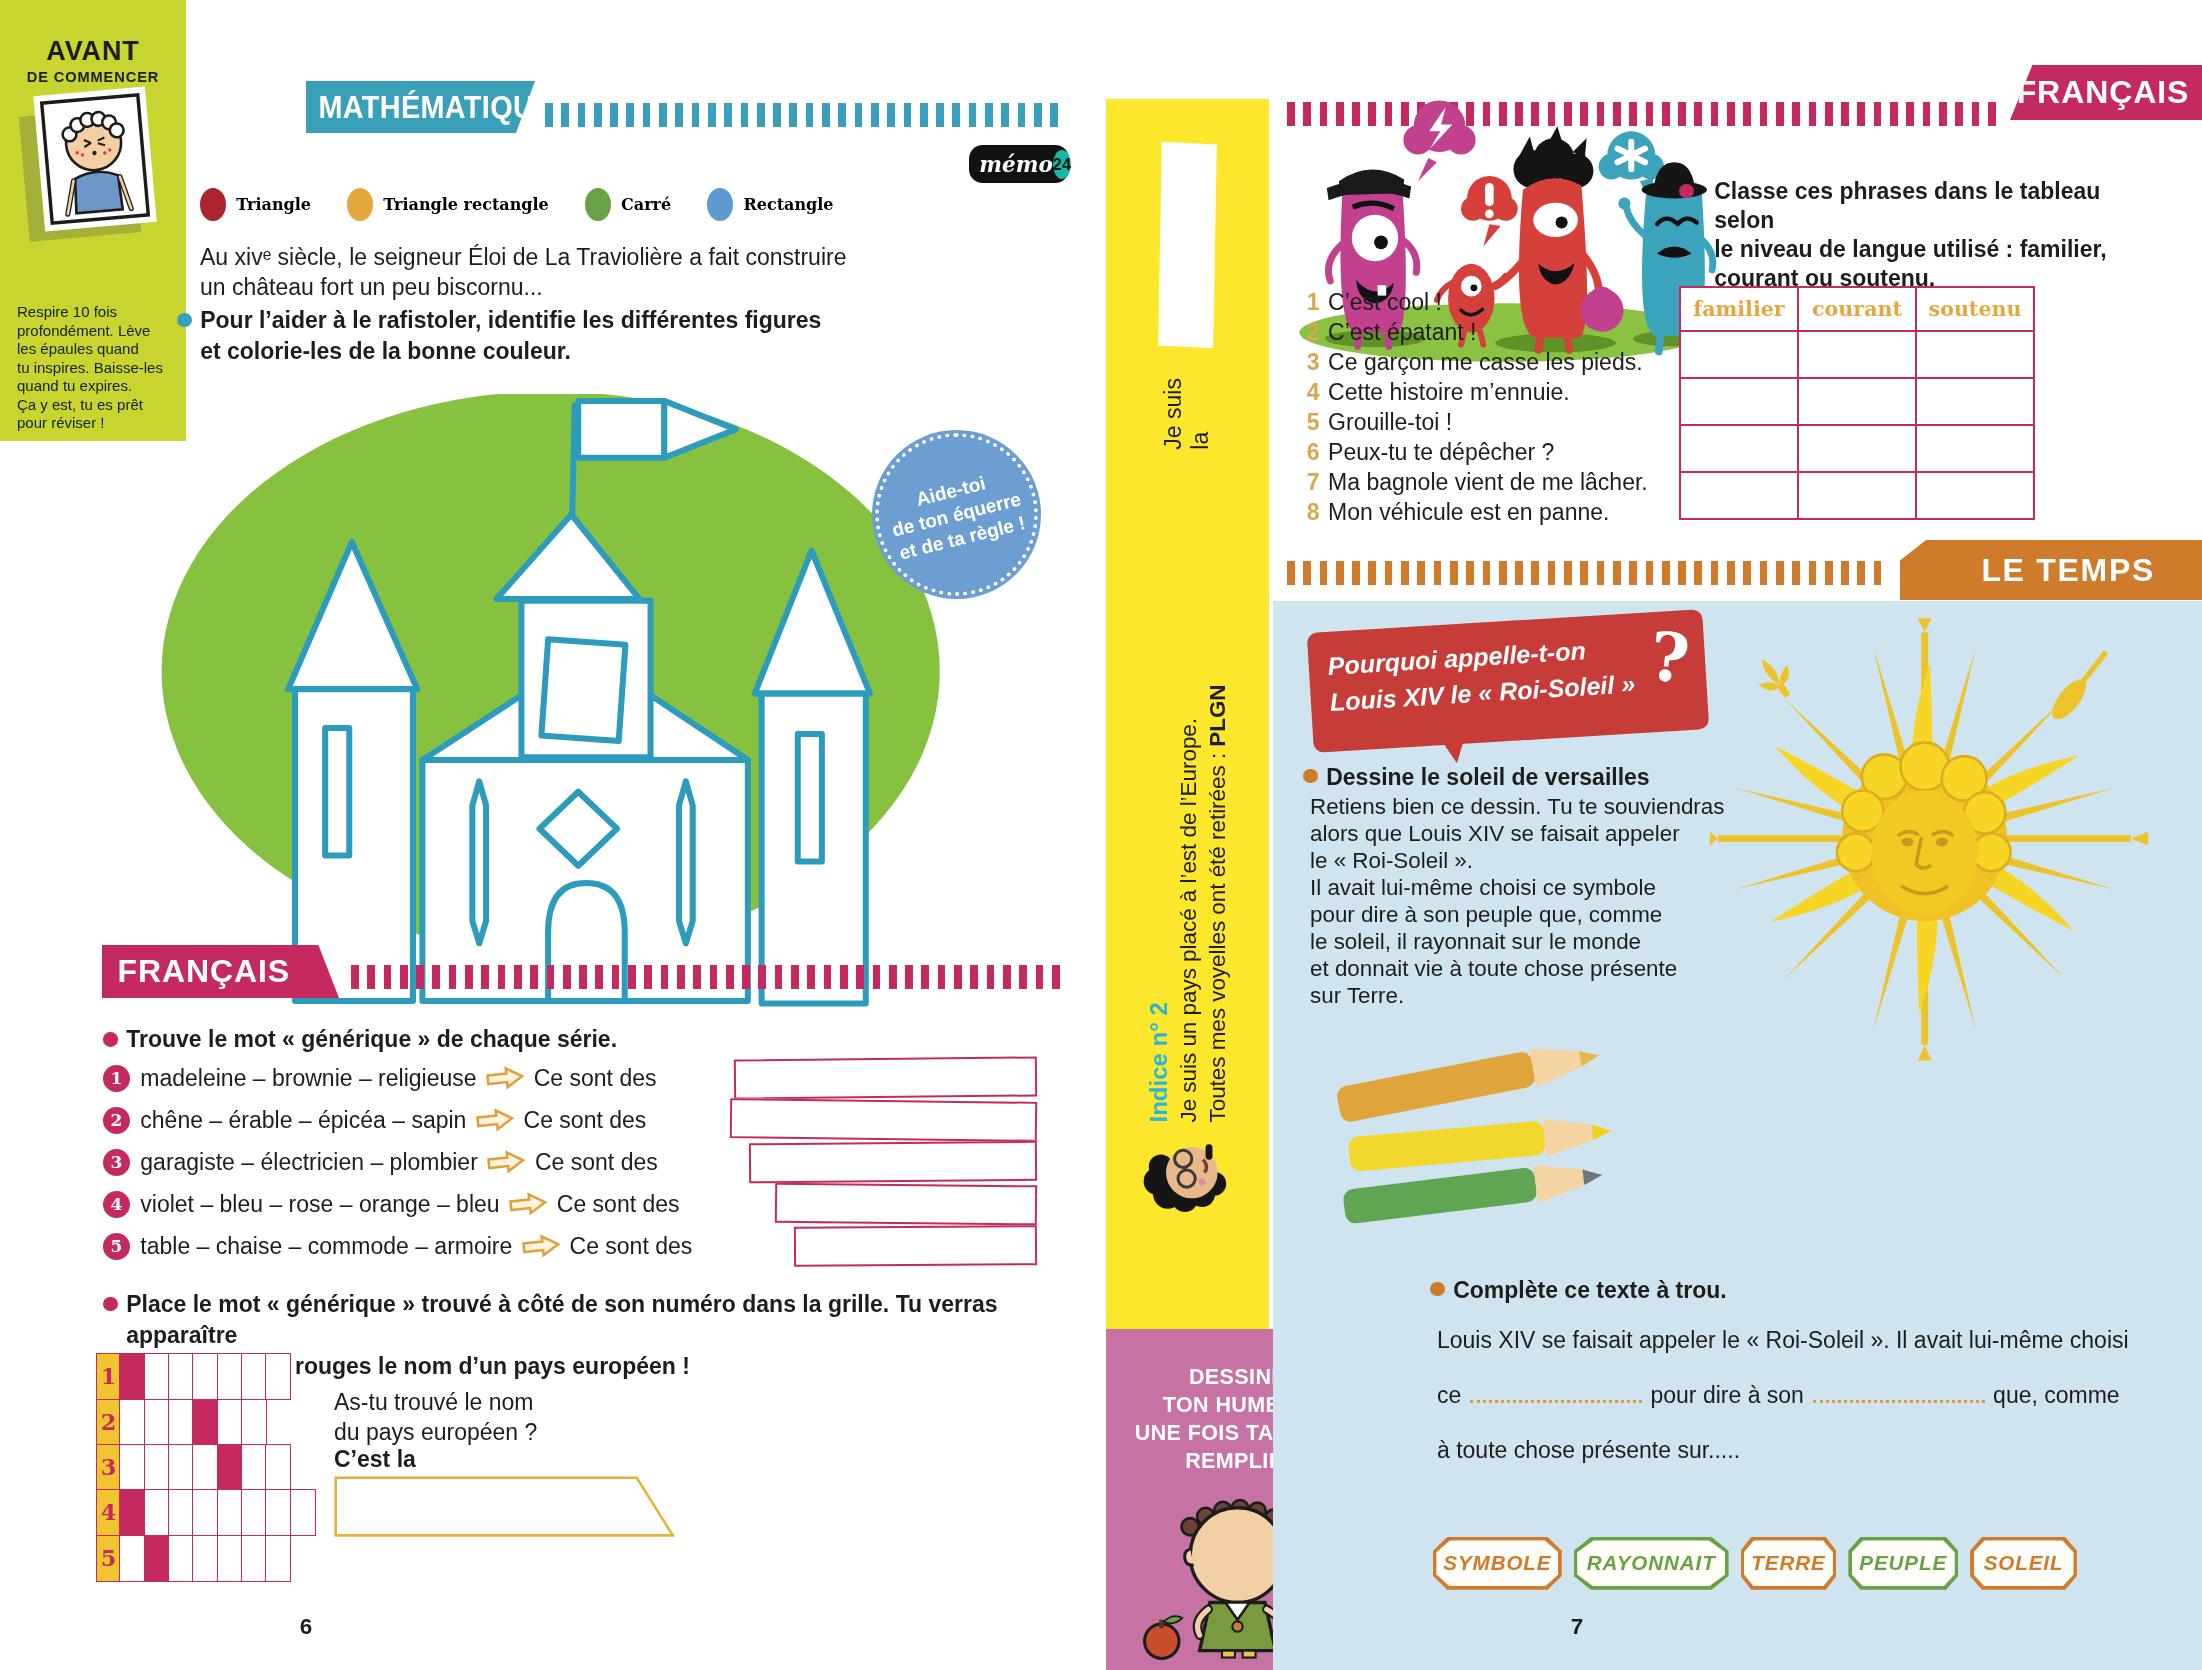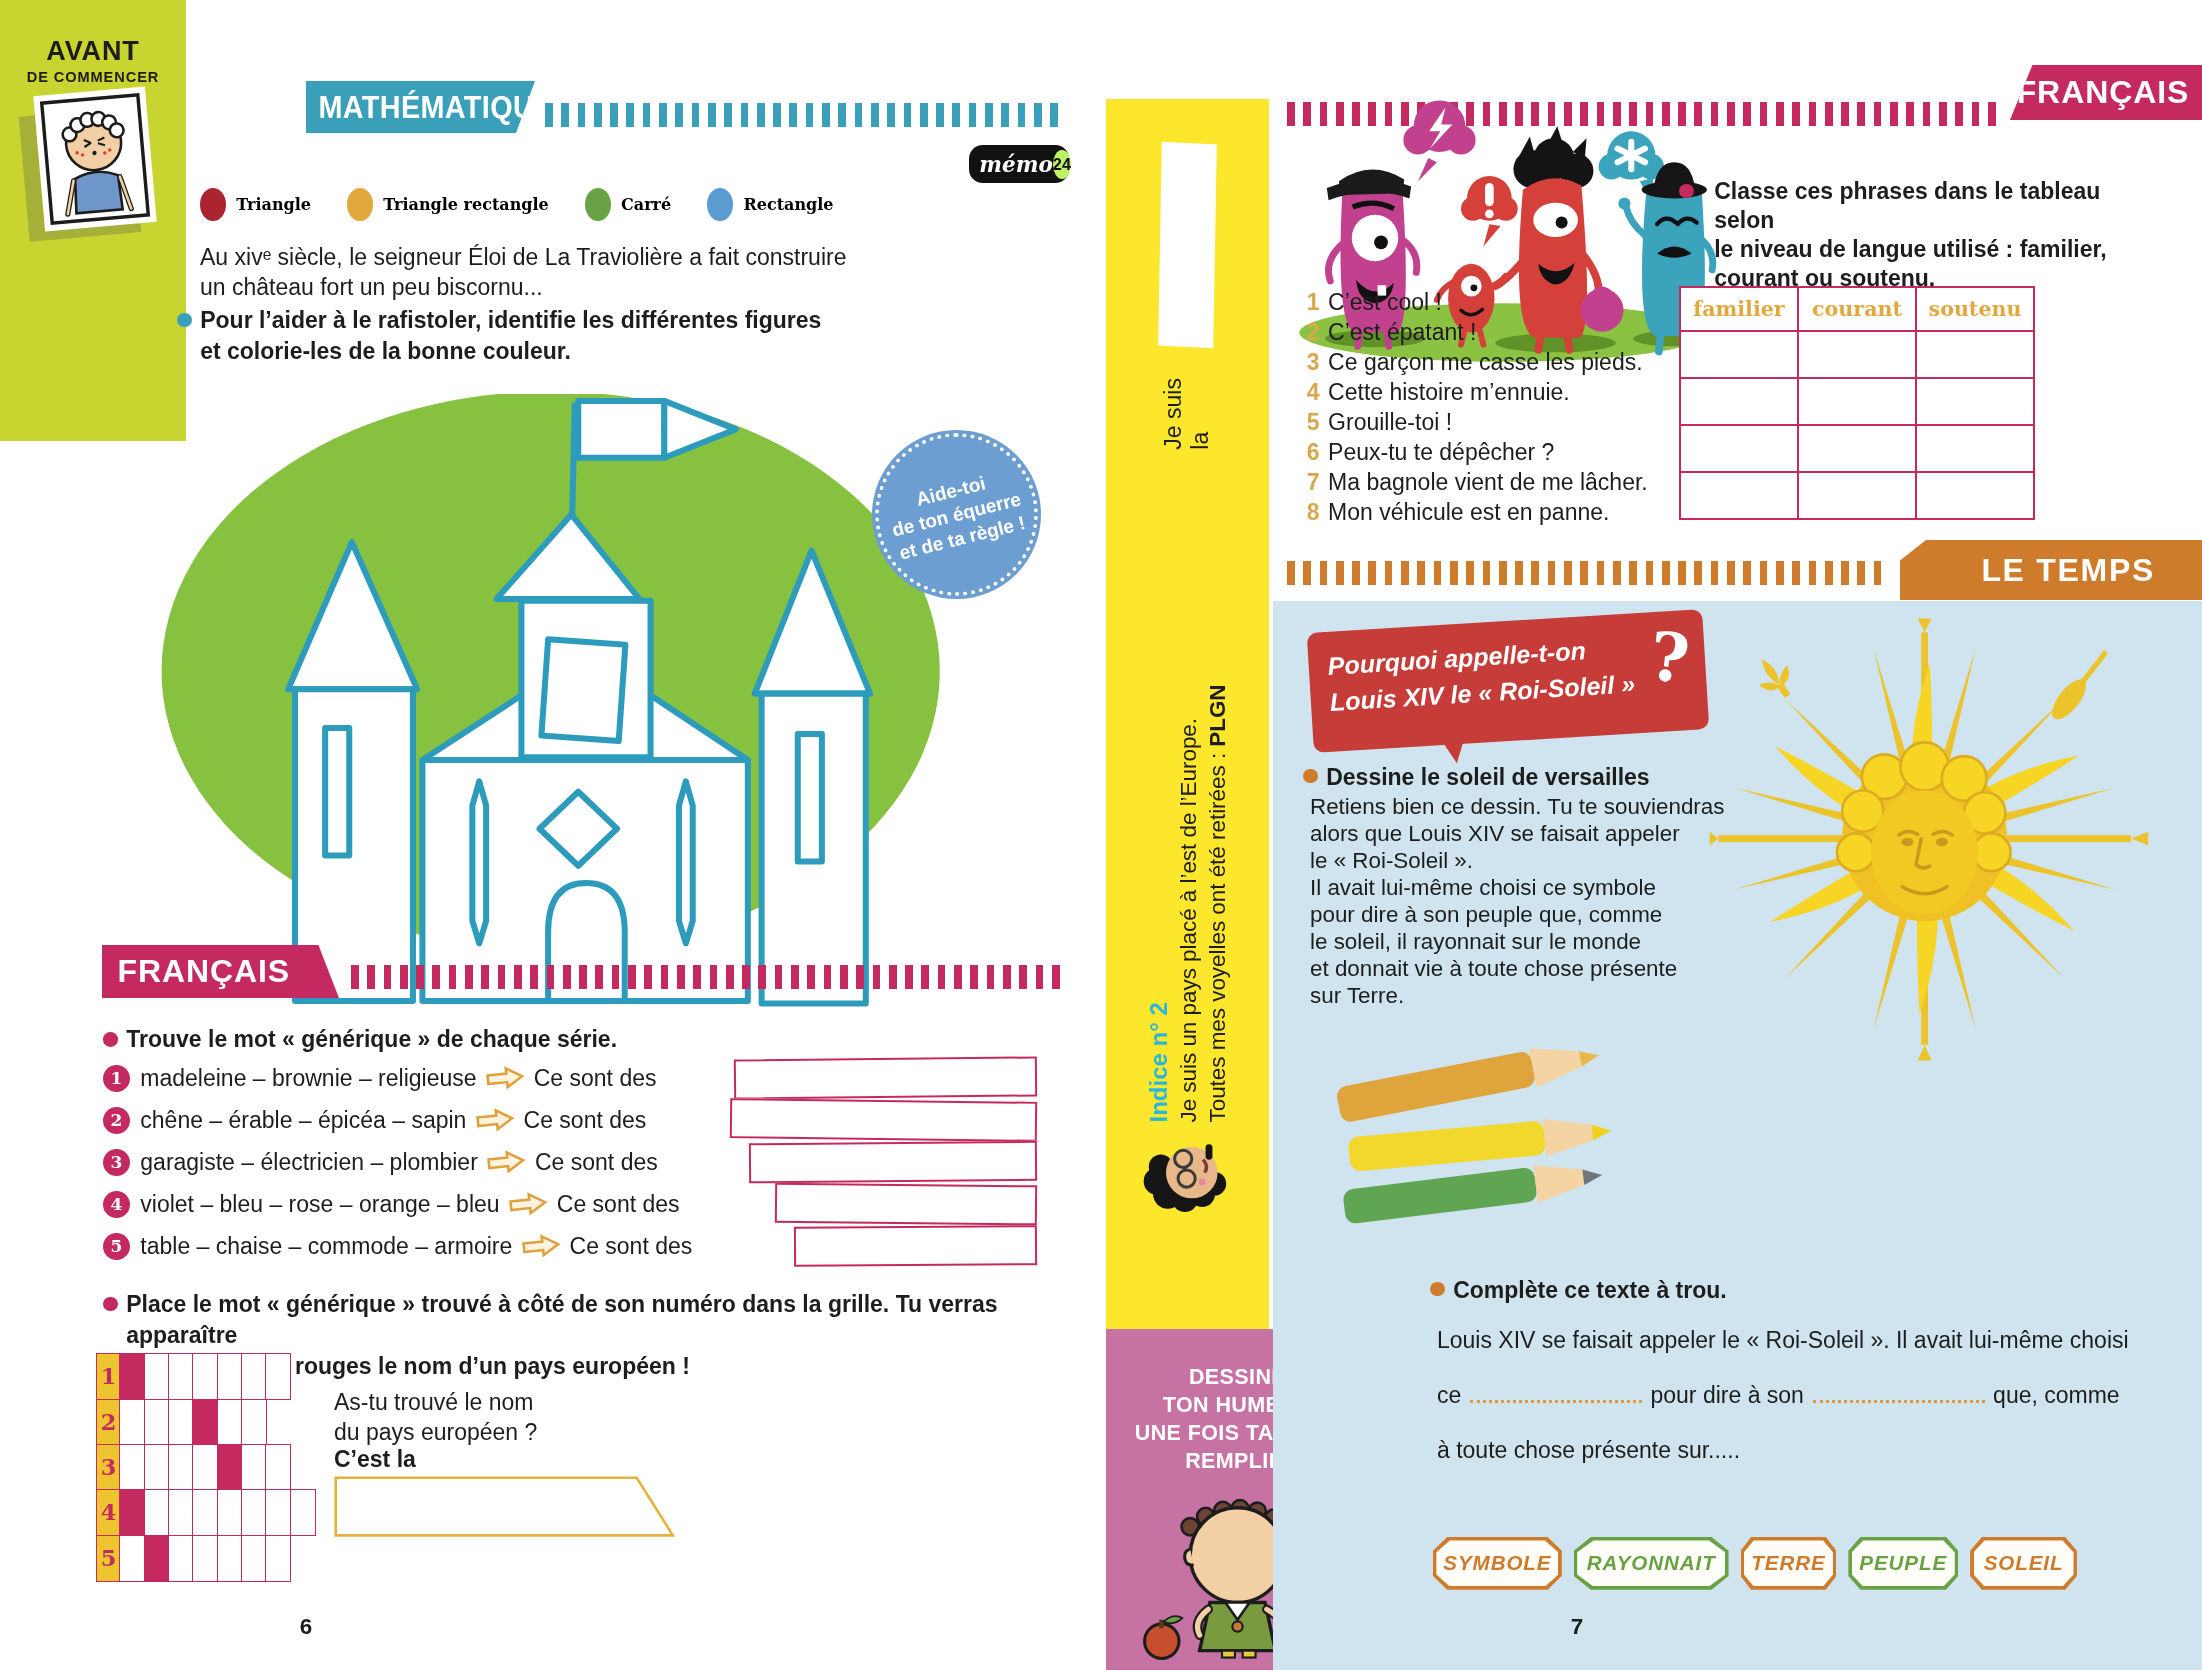--- a/index.html
+++ b/index.html
@@ -64,30 +64,39 @@
         <circle cx="65" cy="72" r="2.5" fill="#1c1c1c"></circle>
         <circle cx="45" cy="70" r="2" fill="#d6403a"></circle>
           <circle cx="51" cy="73" r="2" fill="#d6403a"></circle>
         <circle cx="83" cy="70" r="2" fill="#d6403a"></circle>
           <circle cx="77" cy="73" r="2" fill="#d6403a"></circle>
         <path d="M40 100 Q65 88 90 100 L92 140 L38 140 Z" fill="#6f96c8" stroke="#1c1c1c" stroke-width="3"></path>
         <path d="M38 102 L28 140 M92 102 L102 140" stroke="#1c1c1c" stroke-width="6" stroke-linecap="round"></path>
         <path d="M38 102 L28 140 M92 102 L102 140" stroke="#f2cfa4" stroke-width="3" stroke-linecap="round"></path>
       </svg>
     </div>
+    <div class="abs" style="left:17px;top:303px;width:159px;font-size:15px;line-height:18.5px;color:#1d1d1b;">
+      <div>Respire 10 fois</div>
+        <div>profondément. Lève</div>
+      <div>les épaules quand</div>
+        <div>tu inspires. Baisse-les</div>
+      <div>quand tu expires.</div>
+        <div>Ça y est, tu es prêt</div>
+      <div>pour réviser !</div>
+    </div>
   </div>
 
   <div class="abs hdrblock" style="left:306px;top:81px;width:229px;height:52px;background:#3aa0ba;clip-path:polygon(0 0,100% 0,calc(100% - 19px) 100%,0 100%);">
     <span style="padding-left:13.8px;transform:scaleX(.9);transform-origin:left;white-space:nowrap;">MATHÉMATIQUES</span>
   </div>
   <div class="abs stripes" style="left:545px;top:103px;width:521px;--sc:#3aa0ba;"></div>
 
   <div class="abs" style="left:969px;top:145px;width:100px;height:38px;background:#111;border-radius:13.8px;display:flex;align-items:center;justify-content:space-between;padding:0 4.3px 0 10.3px;box-sizing:border-box;">
     <span style="color:#fff;font-family:'DejaVu Serif',serif;font-style:italic;font-weight:bold;font-size:21.5px;">mémo</span>
-    <span style="width:27.5px;height:29px;background:#bef264;border-radius:50%;color:#111;font-weight:bold;font-size:16.3px;display:flex;align-items:center;justify-content:center;">24</span>
+    <span style="width:27.5px;height:29px;background:#14b8a6;border-radius:50%;color:#111;font-weight:bold;font-size:16.3px;display:flex;align-items:center;justify-content:center;">24</span>
   </div>
 
   <div class="abs" style="left:200px;top:188px;display:flex;gap:36px;">
     <div class="legend-item">
       <span class="dot" style="width:26px;height:33px;background:#ac2430;"></span>
       <span class="legend-label slab">Triangle</span>
     </div>
     <div class="legend-item">
       <span class="dot" style="width:26px;height:33px;background:#e2a83d;"></span>
       <span class="legend-label slab">Triangle rectangle</span>

